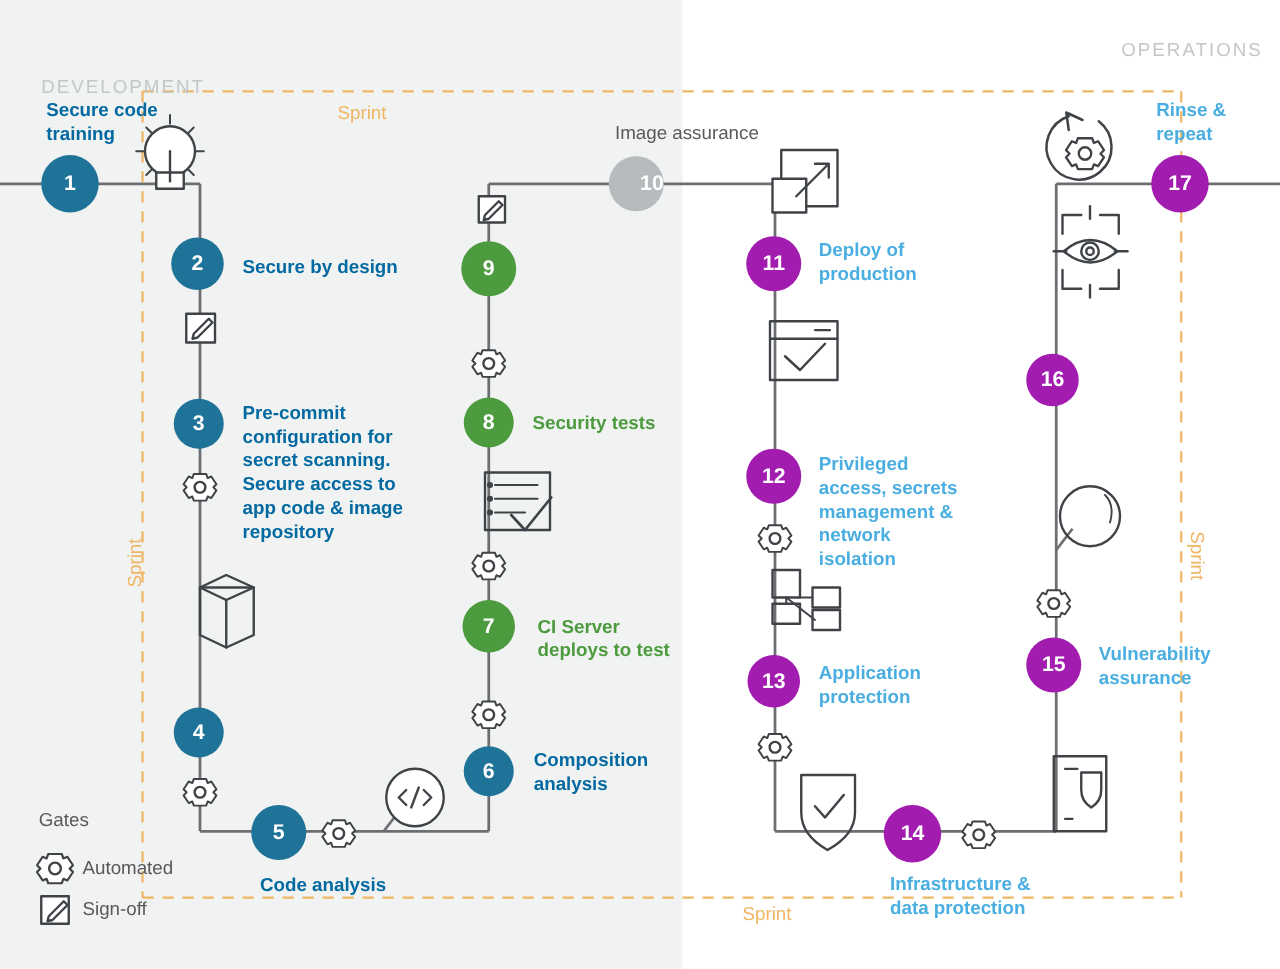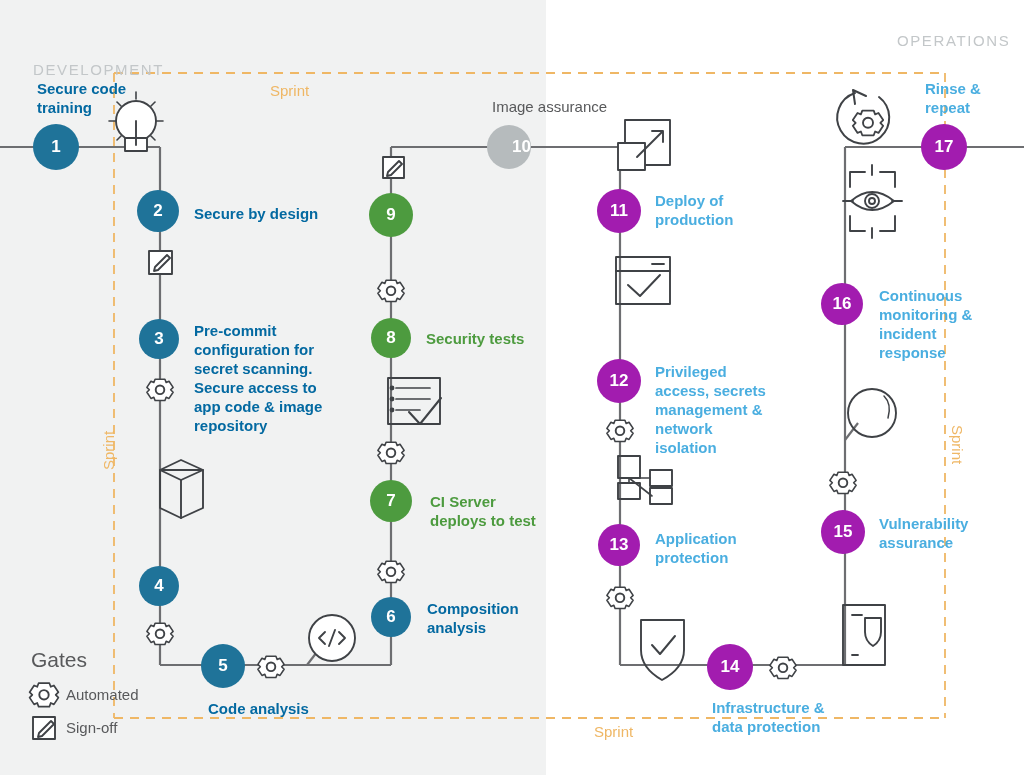--- a/index.html
+++ b/index.html
@@ -33,21 +33,21 @@
   .lbl.c-dark{color:#0369a1;}
   .lbl.c-green{color:#4d9b3f;}
   .lbl.c-light{color:#4aaee0;}
   .lbl.c-gray{color:#58595b;font-weight:400;font-size:15px;}
   .sprint-lbl{
     position:absolute;color:#efb765;font-size:15px;font-weight:400;
   }
   .sprint-vert-up{transform-origin:0 0;transform:rotate(-90deg);}
   .sprint-vert-dn{transform-origin:0 0;transform:rotate(90deg);}
   .legend-title{
-    position:absolute;font-size:21px;color:#58595b;font-weight:400;
+    position:absolute;font-size:15px;color:#58595b;font-weight:400;
   }
   .legend-item{
     position:absolute;font-size:15px;color:#58595b;font-weight:400;
   }
 </style>
 </head>
 <body>
 
 <div id="stage">
 
@@ -373,26 +373,20 @@
   <div class="lbl c-light" style="left:712px;top:698px;">
     <div>Infrastructure &amp;</div>
     <div>data protection</div>
   </div>
 
   <div class="lbl c-light" style="left:879px;top:514px;">
     <div>Vulnerability</div>
     <div>assurance</div>
   </div>
 
-  <div class="lbl c-light" style="left:879px;top:286px;">
-    <div>Continuous</div>
-    <div>monitoring &amp;</div>
-    <div>incident</div>
-    <div>response</div>
-  </div>
 
   <div class="lbl c-light" style="left:925px;top:79px;">
     <div>Rinse &amp;</div>
     <div>repeat</div>
   </div>
 
   <div class="legend-title" style="left:31px;top:648px;">Gates</div>
   <div class="legend-item" style="left:66px;top:686px;">Automated</div>
   <div class="legend-item" style="left:66px;top:719px;">Sign-off</div>
 

